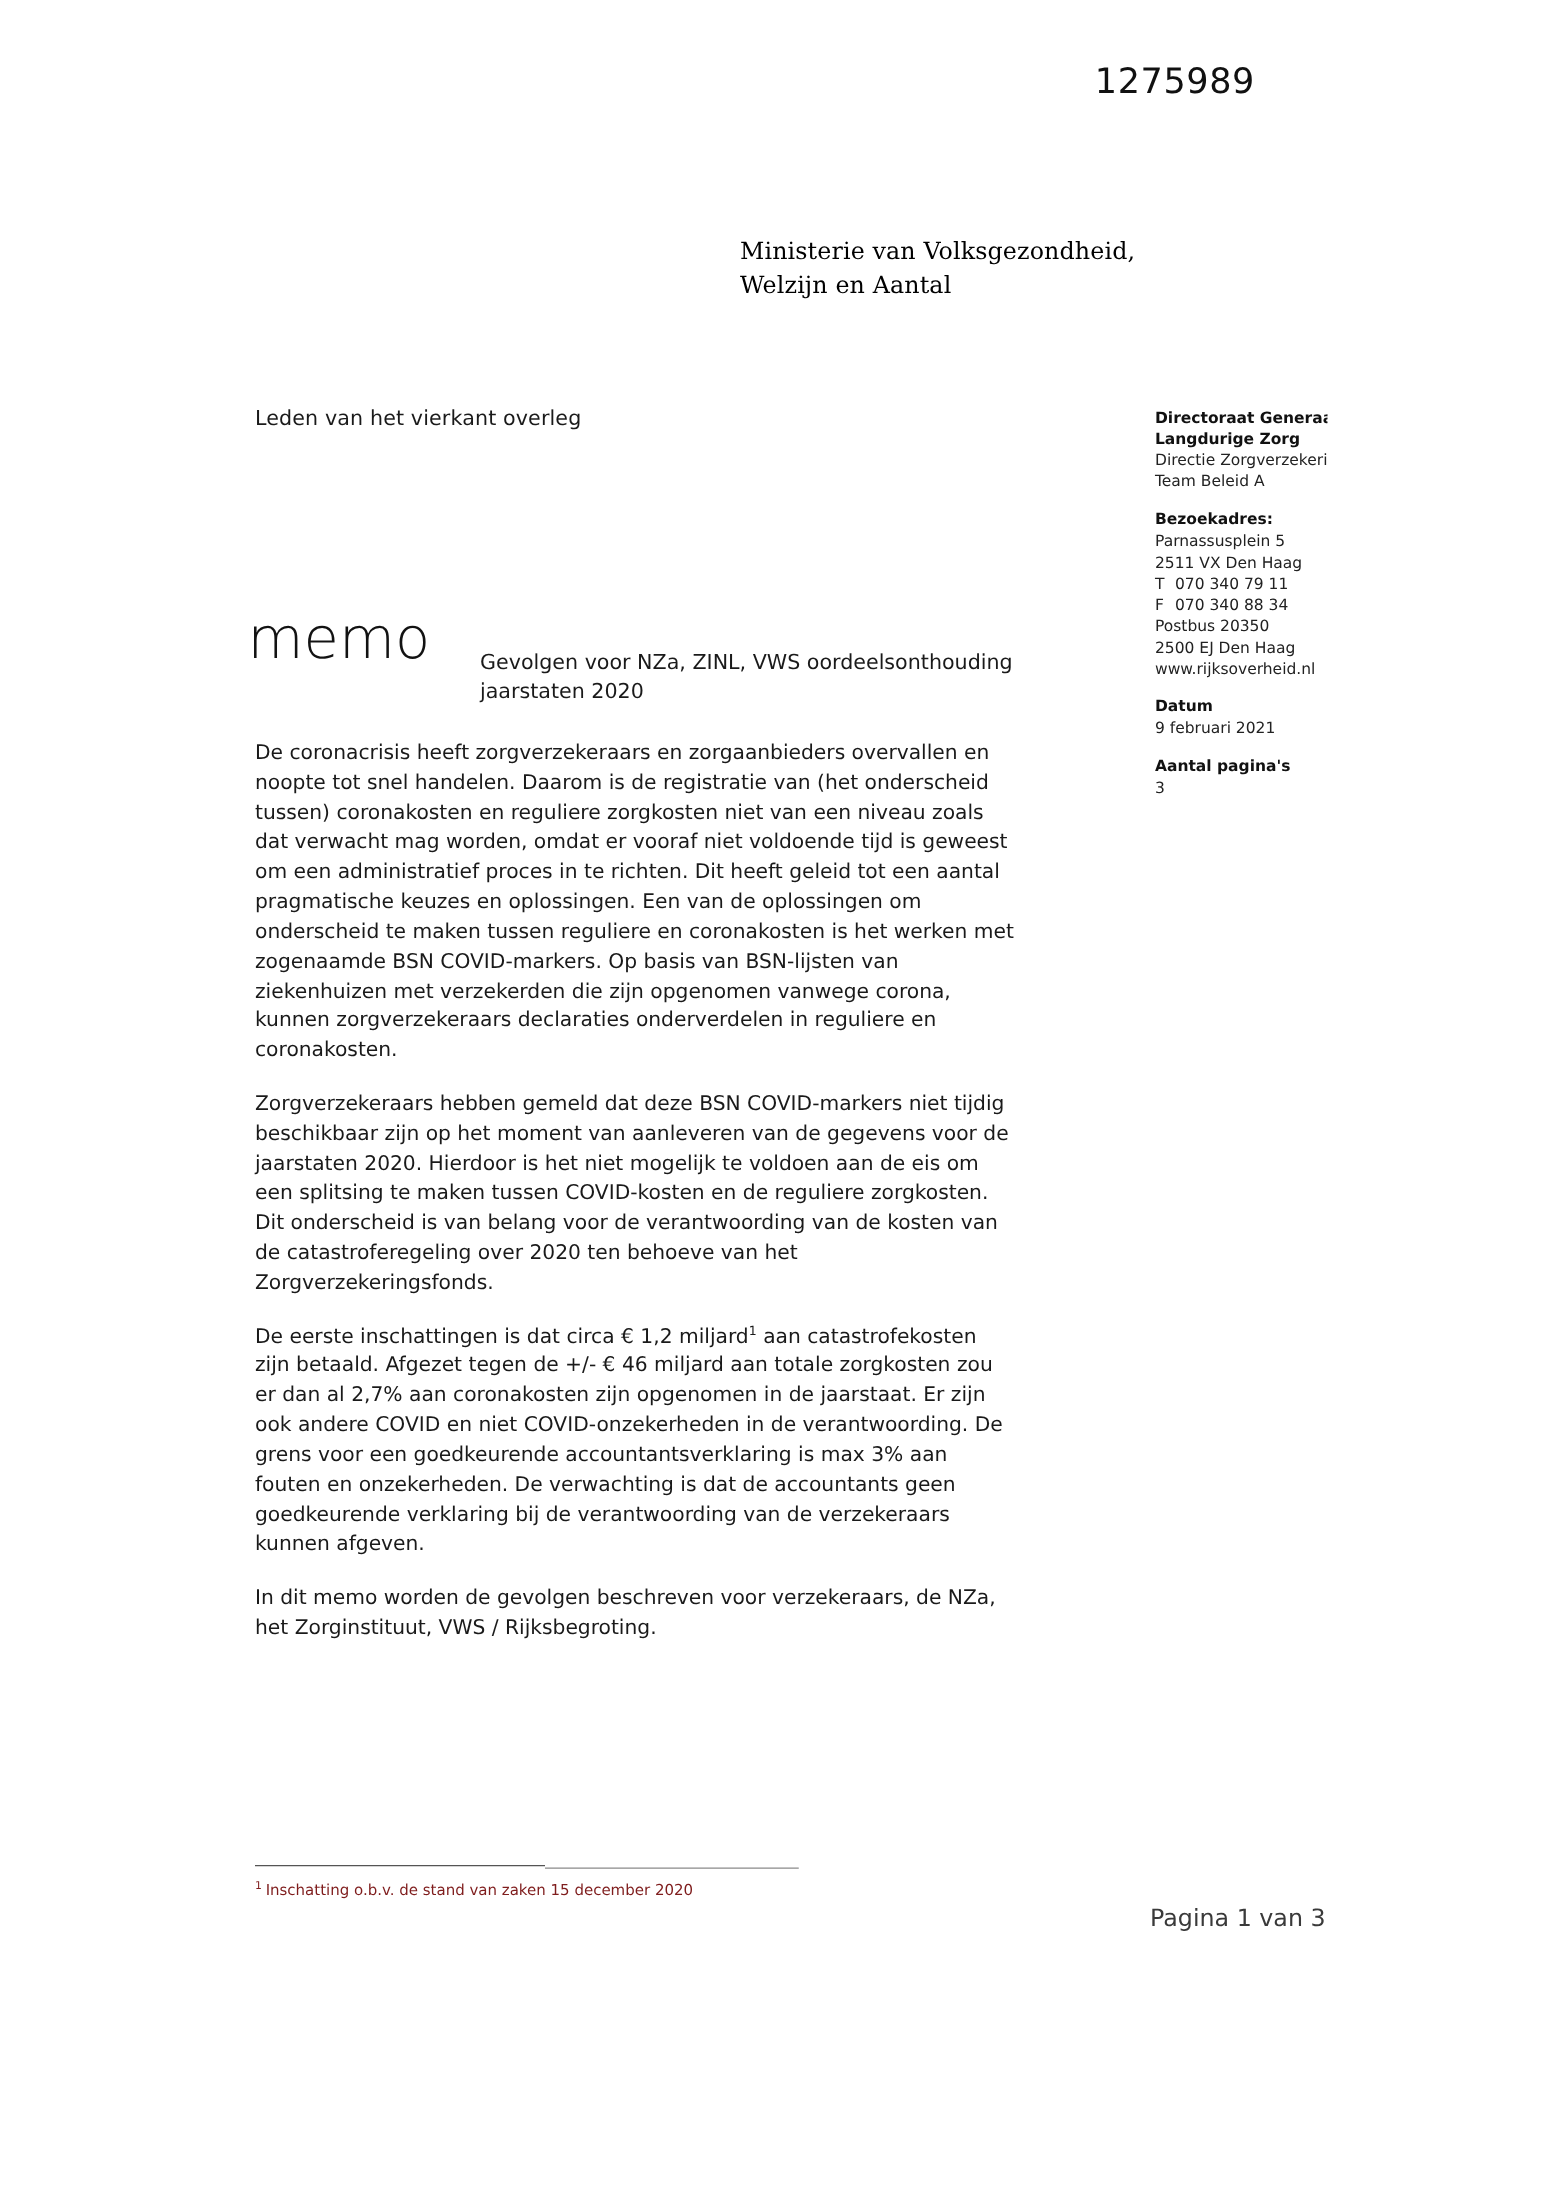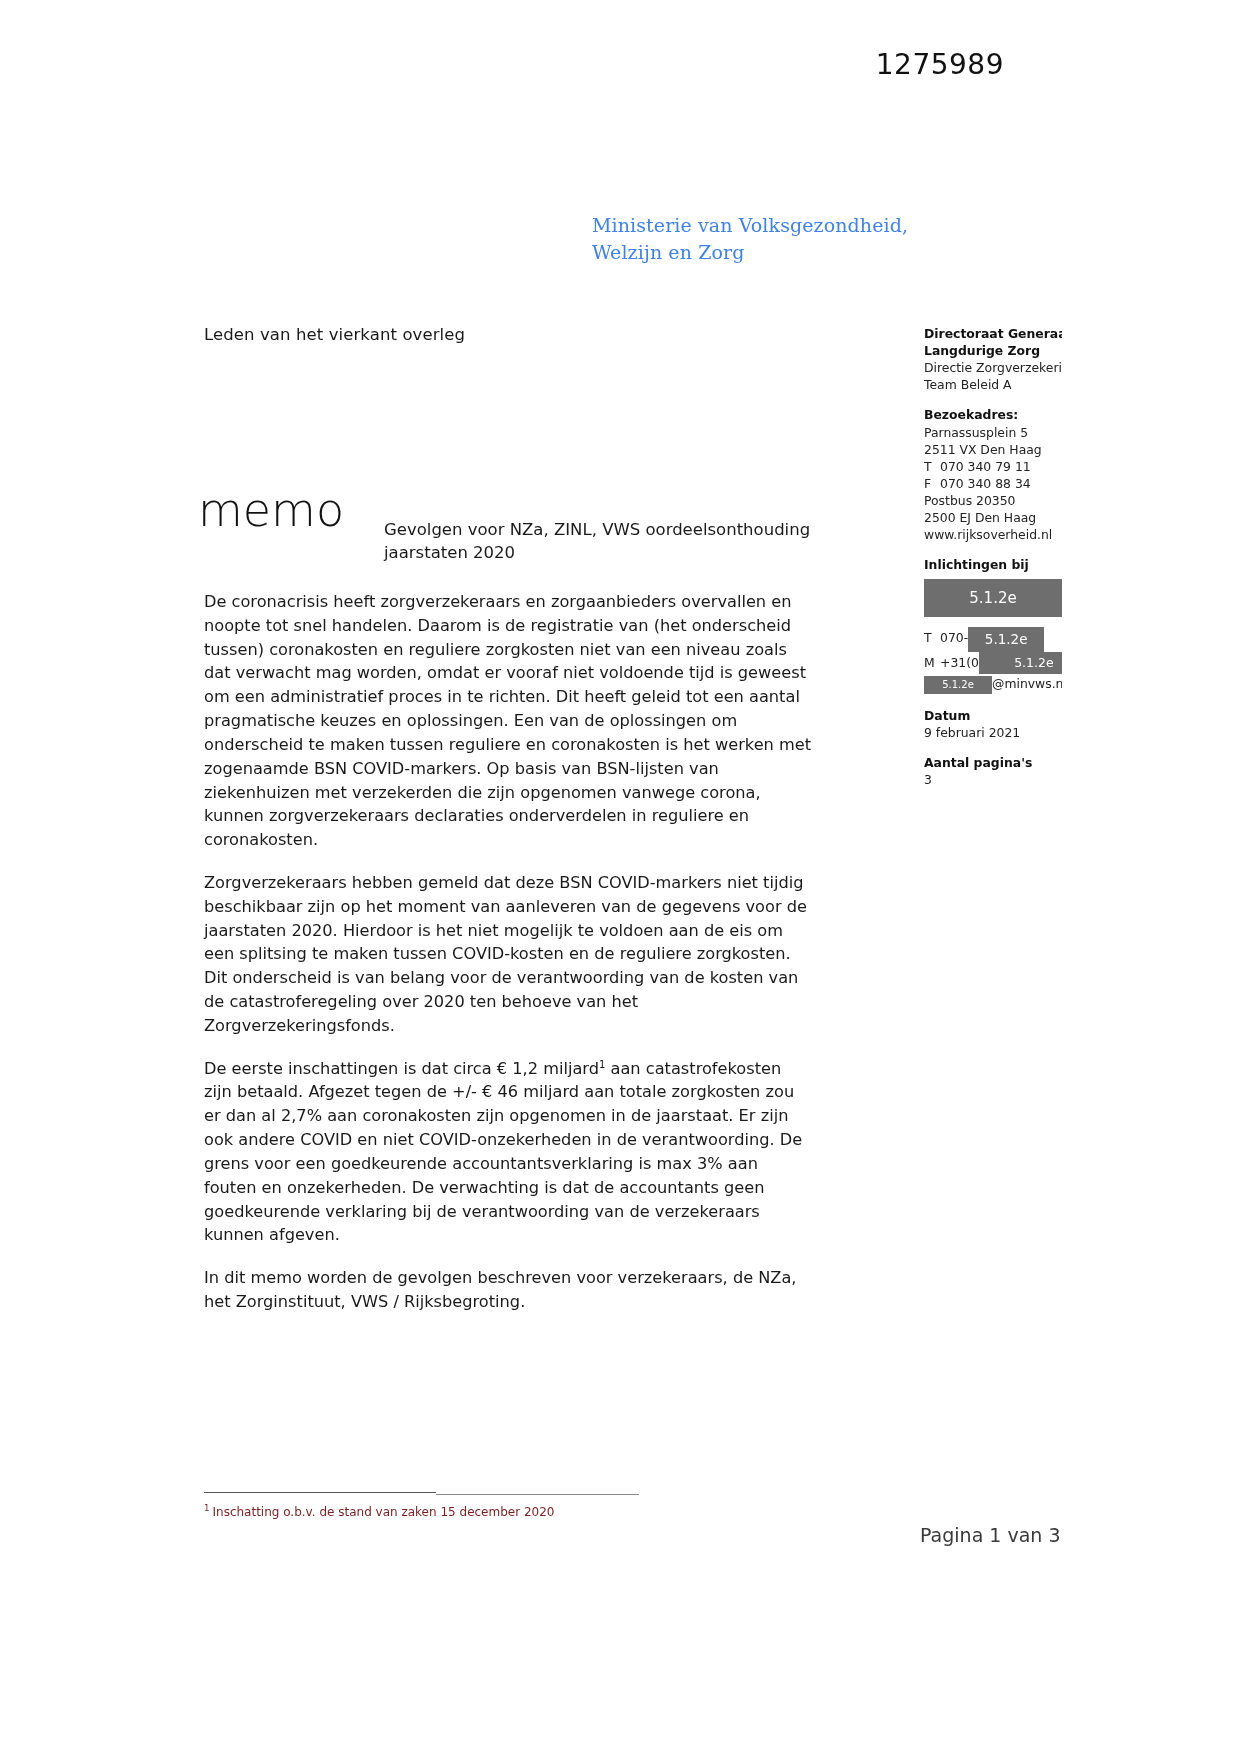--- a/index.html
+++ b/index.html
@@ -31,23 +31,22 @@
   }
 
   
   .ministry {
     position: absolute;
     left: 592px;
     top: 188px;
     font-family: "DejaVu Serif", serif;
     font-size: 19px;
     line-height: 1.42;
-    color: #3b82f6;
+    color: #000000;
     letter-spacing: 0.1px;
-    margin-top: 24px;
   }
   .ministry div { white-space: nowrap; }
 
   
   .addressee {
     position: absolute;
     left: 204px;
     top: 325px;
     font-size: 16.5px;
     color: #1a1a1a;
@@ -205,21 +204,21 @@
 </style>
 </head>
 <body>
 
 <div class="page">
 
   <div class="doc-id">1275989</div>
 
   <div class="ministry">
     <div>Ministerie van Volksgezondheid,</div>
-    <div>Welzijn en Zorg</div>
+    <div>Welzijn en Aantal</div>
   </div>
 
   <div class="addressee">Leden van het vierkant overleg</div>
 
   <div class="memo-title">memo</div>
 
   <div class="subject">Gevolgen voor NZa, ZINL, VWS oordeelsonthouding jaarstaten 2020</div>
 
   <div class="body">
     <p>De coronacrisis heeft zorgverzekeraars en zorgaanbieders overvallen en noopte tot snel handelen. Daarom is de registratie van (het onderscheid tussen) coronakosten en reguliere zorgkosten niet van een niveau zoals dat verwacht mag worden, omdat er vooraf niet voldoende tijd is geweest om een administratief proces in te richten. Dit heeft geleid tot een aantal pragmatische keuzes en oplossingen. Een van de oplossingen om onderscheid te maken tussen reguliere en coronakosten is het werken met zogenaamde BSN COVID-markers. Op basis van BSN-lijsten van ziekenhuizen met verzekerden die zijn opgenomen vanwege corona, kunnen zorgverzekeraars declaraties onderverdelen in reguliere en coronakosten.</p>
@@ -241,27 +240,20 @@
       <div class="sb-line sb-strong">Bezoekadres:</div>
       <div class="sb-line">Parnassusplein 5</div>
       <div class="sb-line">2511 VX  Den Haag</div>
       <div class="sb-line"><span class="contact-label">T</span><span>070 340 79 11</span></div>
       <div class="sb-line"><span class="contact-label">F</span><span>070 340 88 34</span></div>
       <div class="sb-line">Postbus 20350</div>
       <div class="sb-line">2500 EJ  Den Haag</div>
       <div class="sb-line">www.rijksoverheid.nl</div>
     </div>
 
-    <div class="sb-block">
-      <div class="sb-line sb-strong">Inlichtingen bij</div>
-      <div class="redact redact-wide">5.1.2e</div>
-      <div class="contact-row"><span class="contact-label">T</span><span>070-</span><span class="redact redact-inline-1">5.1.2e</span></div>
-      <div class="contact-row"><span class="contact-label">M</span><span>+31(0</span><span class="redact redact-inline-2">5.1.2e</span></div>
-      <div class="contact-row"><span class="redact redact-inline-3">5.1.2e</span><span>@minvws.nl</span></div>
-    </div>
 
     <div class="sb-block">
       <div class="sb-line sb-strong">Datum</div>
       <div class="sb-line">9 februari 2021</div>
     </div>
 
     <div class="sb-block">
       <div class="sb-line sb-strong">Aantal pagina's</div>
       <div class="sb-line">3</div>
     </div>

